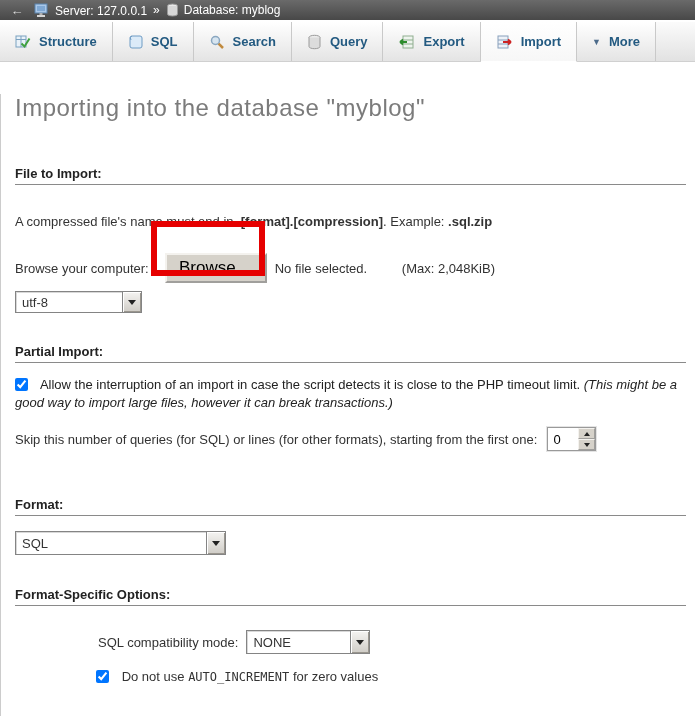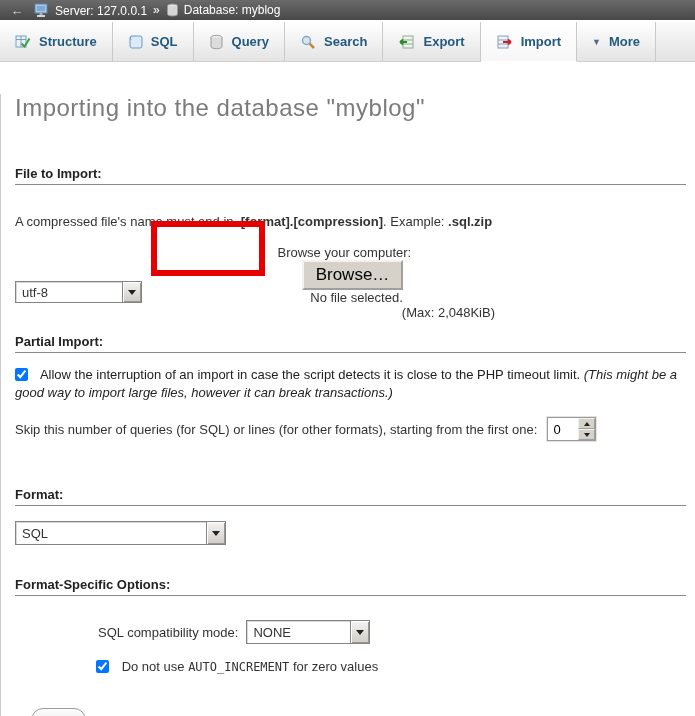--- a/index.html
+++ b/index.html
@@ -32,21 +32,21 @@
     padding-bottom:3px; margin-right:4px; }
   .mt-file { margin-top:44px; }
   .mt-partial { margin-top:30px; }
   .mt-format { margin-top:46px; }
   .mt-fso { margin-top:32px; }
 
   .para { font-size:13px; color:#333; line-height:17px; margin-top:11px; }
   .b { font-weight:bold; }
 
   .row { display:flex; align-items:center; font-size:13px; color:#333; }
-  .browse-row { margin-top:15px; height:26px;flex-direction:column; }
+  .browse-row { margin-top:25px; height:26px; }
   .browse-row .lbl { width:150px; }
   .classic-btn { font-family:"Liberation Sans", sans-serif; font-size:17px; color:#000;
     background:#d6d2ca; border:2px outset #f4f2ee; padding:3px 12px; cursor:pointer; }
   .nofile { margin-left:8px; }
   .maxsize { margin-left:auto; margin-right:195px; }
 
   .charset-row { margin-top:9px; height:24px; }
   .charset-row .lbl { width:150px; }
 
   
@@ -132,35 +132,35 @@
     <span class="tico">
       <svg width="15" height="16" viewBox="0 0 15 16">
           <path d="M4 2 h8 q2 0 2 2 v8 q0 2 -2 2 h-8 q-2 0 -2 -2 v-8 q0 -2 2 -2 z" fill="#dcebf8" stroke="#6f9cc4"></path>
           <path d="M4 2 q-3 1 -1 4" fill="none" stroke="#6f9cc4"></path>
         </svg>
     </span>
     <span>SQL</span>
   </div>
   <div class="tab">
     <span class="tico">
+      <svg width="16" height="16" viewBox="0 0 16 16">
+          <circle cx="6.5" cy="6.5" r="4" fill="#d7e5f0" stroke="#8aa7c0" stroke-width="1.5"></circle>
+          <line x1="9.6" y1="9.6" x2="14" y2="14" stroke="#c08a3e" stroke-width="2.5"></line>
+        </svg>
+    </span>
+    <span>Search</span>
+  </div>
+  <div class="tab">
+    <span class="tico">
       <svg width="15" height="16" viewBox="0 0 15 16">
           <ellipse cx="7.5" cy="3.5" rx="5.5" ry="2.2" fill="#ececec" stroke="#9a9a9a"></ellipse>
           <path d="M2 3.5 v9 a5.5 2.2 0 0 0 11 0 v-9" fill="#dcdcdc" stroke="#9a9a9a"></path>
         </svg>
     </span>
     <span>Query</span>
-  </div>
-  <div class="tab">
-    <span class="tico">
-      <svg width="16" height="16" viewBox="0 0 16 16">
-          <circle cx="6.5" cy="6.5" r="4" fill="#d7e5f0" stroke="#8aa7c0" stroke-width="1.5"></circle>
-          <line x1="9.6" y1="9.6" x2="14" y2="14" stroke="#c08a3e" stroke-width="2.5"></line>
-        </svg>
-    </span>
-    <span>Search</span>
   </div>
   <div class="tab">
     <span class="tico">
       <svg width="17" height="16" viewBox="0 0 17 16">
           <rect x="5" y="2" width="10" height="12" fill="#eef4ee" stroke="#8fae8f"></rect>
           <line x1="5" y1="6" x2="15" y2="6" stroke="#8fae8f"></line>
           <line x1="5" y1="10" x2="15" y2="10" stroke="#8fae8f"></line>
           <path d="M9 8 H2 M2 8 l3 -2.5 M2 8 l3 2.5" stroke="#2c8c2c" stroke-width="1.8" fill="none"></path>
         </svg>
     </span>

